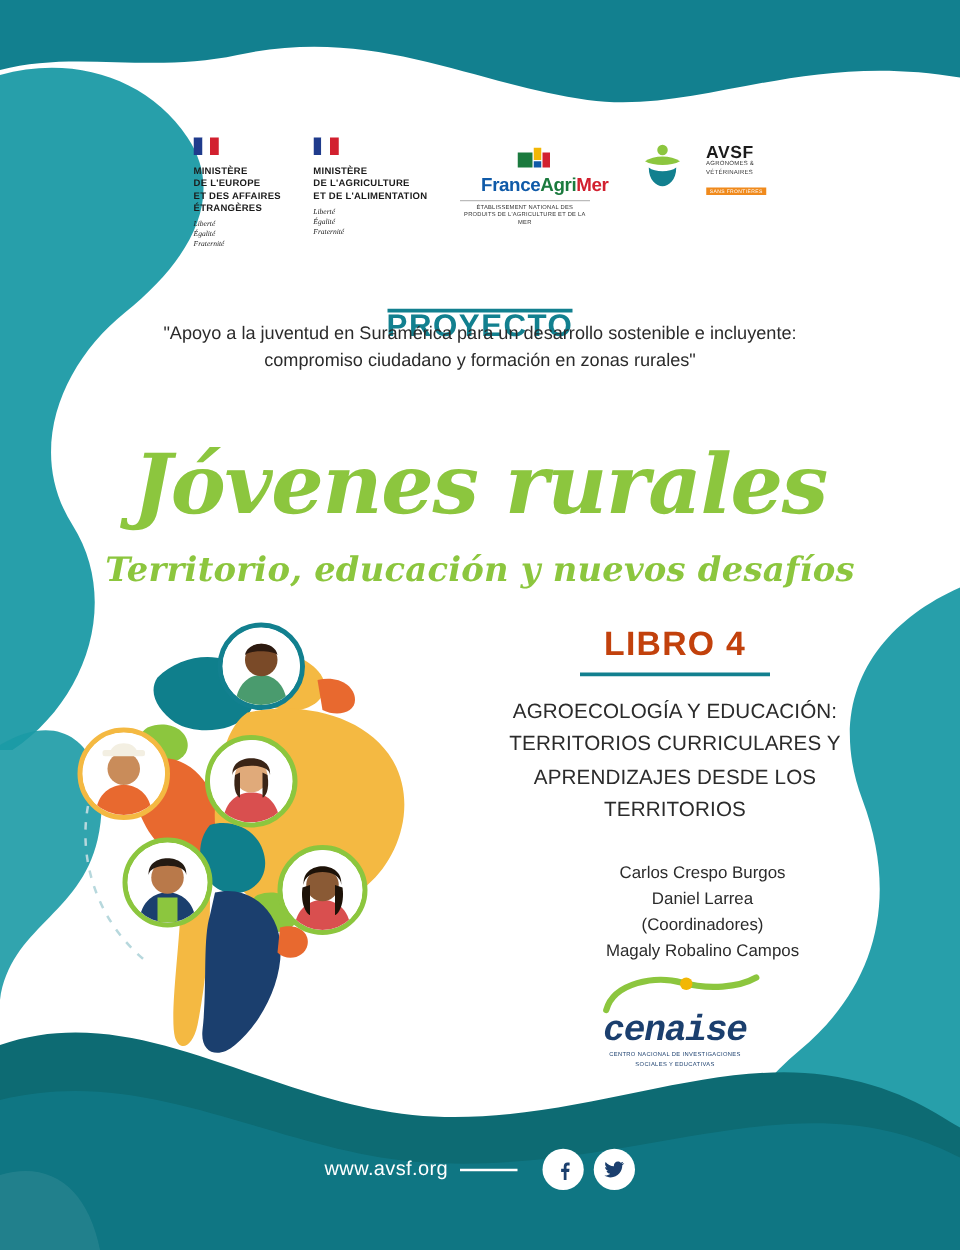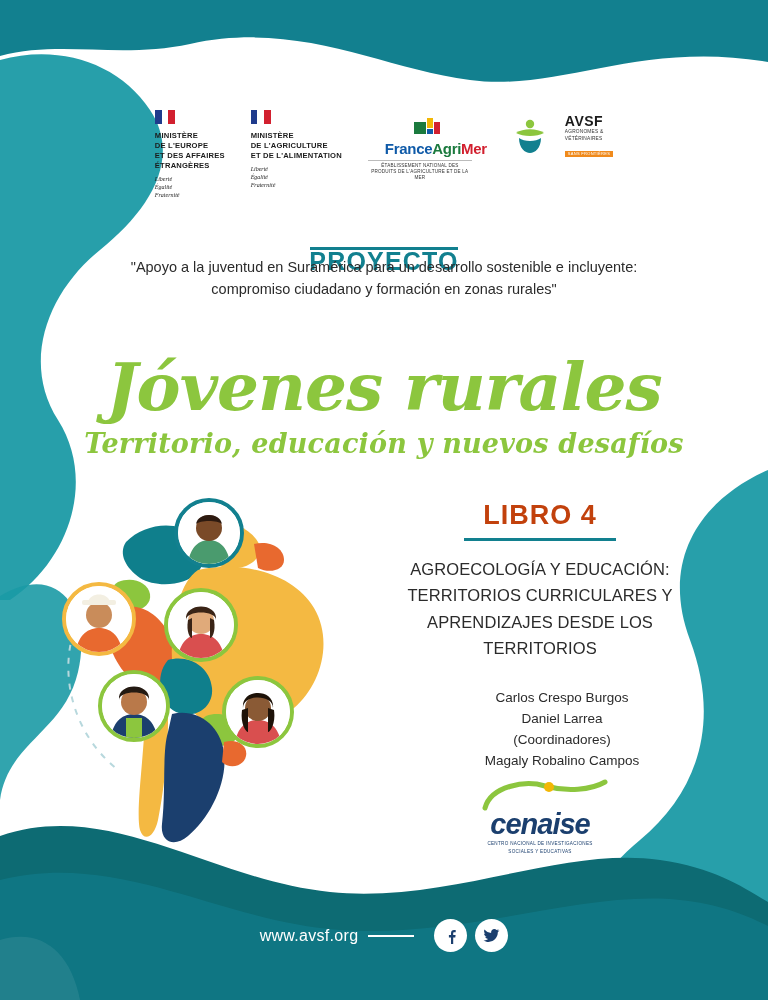--- a/index.html
+++ b/index.html
@@ -48,21 +48,21 @@
   .fam-name { font-size:15px; font-weight:bold; letter-spacing:-.3px; }
   .fam-name .a { color:#0f5aa8;padding-left:17px; }
   .fam-name .b { color:#1b7a3e; }
   .fam-name .c { color:#d2202f; }
   .fam-sub {
     margin-top:3px; font-size:4.6px; color:#333; line-height:1.3;
     letter-spacing:.2px; border-top:1px solid #bbb; padding-top:2px;
   }
   .fam-mark { display:block; margin:0 auto 2px; }
 
-  .avsf { display:flex; align-items:center; gap:18px; }
+  .avsf { display:flex; align-items:flex-start; gap:18px; }
   .avsf-text { line-height:1; }
   .avsf-text .big { font-size:14px; font-weight:bold; color:#1b1b1b; letter-spacing:.5px; }
   .avsf-text .sm { font-size:4.8px; color:#333; letter-spacing:.2px; line-height:1.3; margin-top:1px;}
   .avsf-bar { margin-top:2px; background:#f08a1c; color:#fff; font-size:4px; padding:1px 3px; display:inline-block; letter-spacing:.3px;}
 
   
   .proyecto {
     position:absolute; top:215px; left:0; width:768px; text-align:center;
     font-size:25px; font-weight:bold; color:#12808f; letter-spacing:1.2px;margin-top:32px;
   }
@@ -83,21 +83,21 @@
   .main-title {
     font-family:"DejaVu Serif", serif;
     font-style:italic; font-weight:bold;
     font-size:66px; color:#8cc63e; line-height:1;
     letter-spacing:-1px;
     margin-top:32px;
   }
   .sub-title {
     font-family:"DejaVu Serif", serif;
     font-style:italic; font-weight:bold;
-    font-size:27px; color:#8cc63e; margin-top:8px; letter-spacing:.2px;
+    font-size:27px; color:#8cc63e; margin-top:21px; letter-spacing:.2px;
   }
 
   
   .libro {
     position:absolute; top:500px; left:370px; width:340px; text-align:center;
     font-size:27px; font-weight:bold; color:#c2410c; letter-spacing:1px;
   }
   .libro-underline {
     position:absolute; top:538px; left:370px; width:340px;
   }
@@ -111,21 +111,21 @@
   .authors {
     position:absolute; top:688px; left:392px; width:340px; text-align:center;
     font-size:13.5px; color:#2b2b2b; line-height:1.55;
   }
 
   
   .cenaise {
     position:absolute; top:778px; left:370px; width:340px; text-align:center;
   }
   .cenaise-name {
-    font-family:Liberation Sans, sans-serif; font-weight:bold; font-style:italic;
+    font-family:Liberation Mono, monospace; font-weight:bold; font-style:italic;
     font-size:29px; color:#1b3f6e; letter-spacing:-1px; line-height:1;
   }
   .cenaise-sub { font-size:4.6px; color:#1b3f6e; letter-spacing:.3px; line-height:1.35; margin-top:2px; }
 
   
   .footer {
     position:absolute; bottom:48px; left:0; width:768px;
     display:flex; align-items:center; justify-content:center; gap:0;
   }
   .url {

